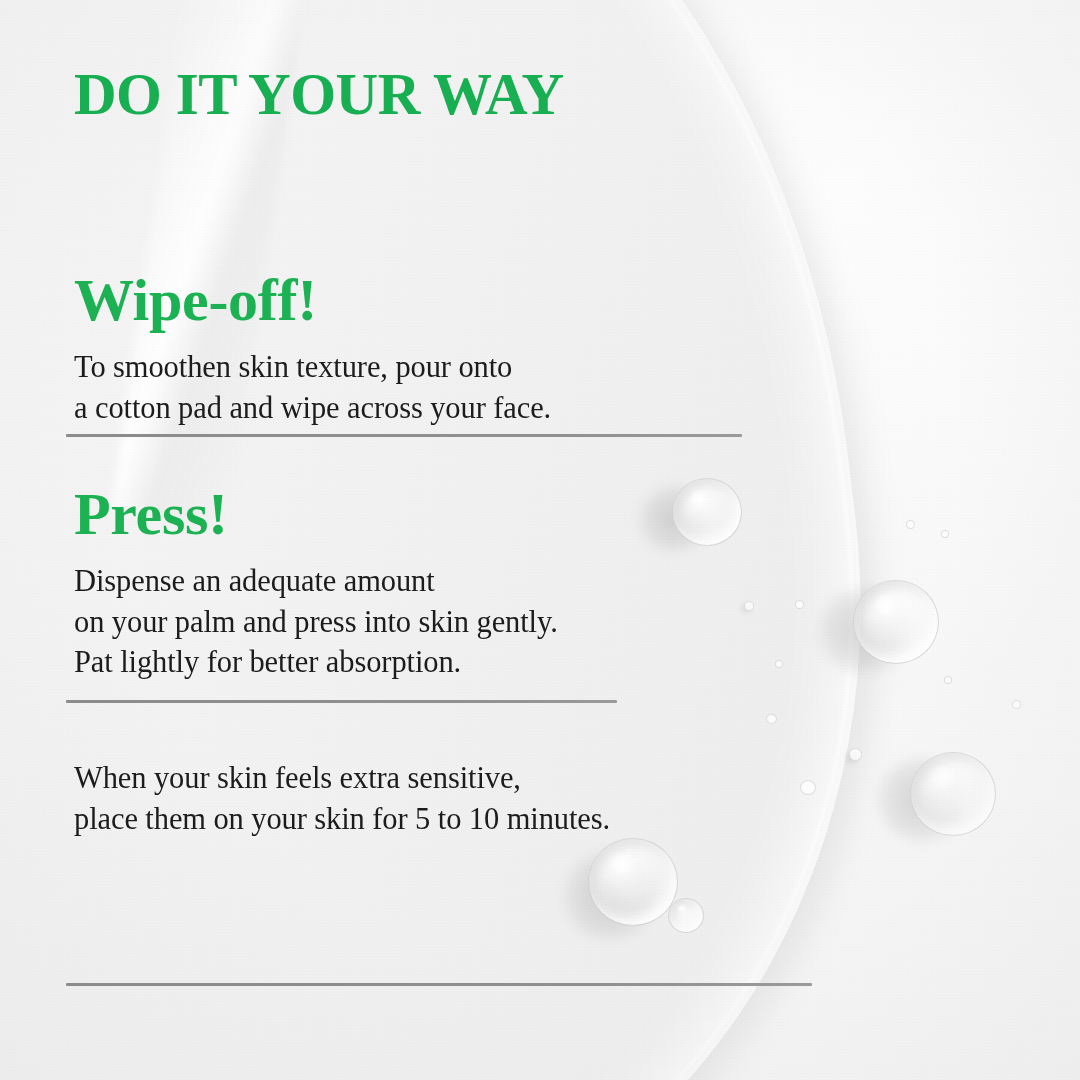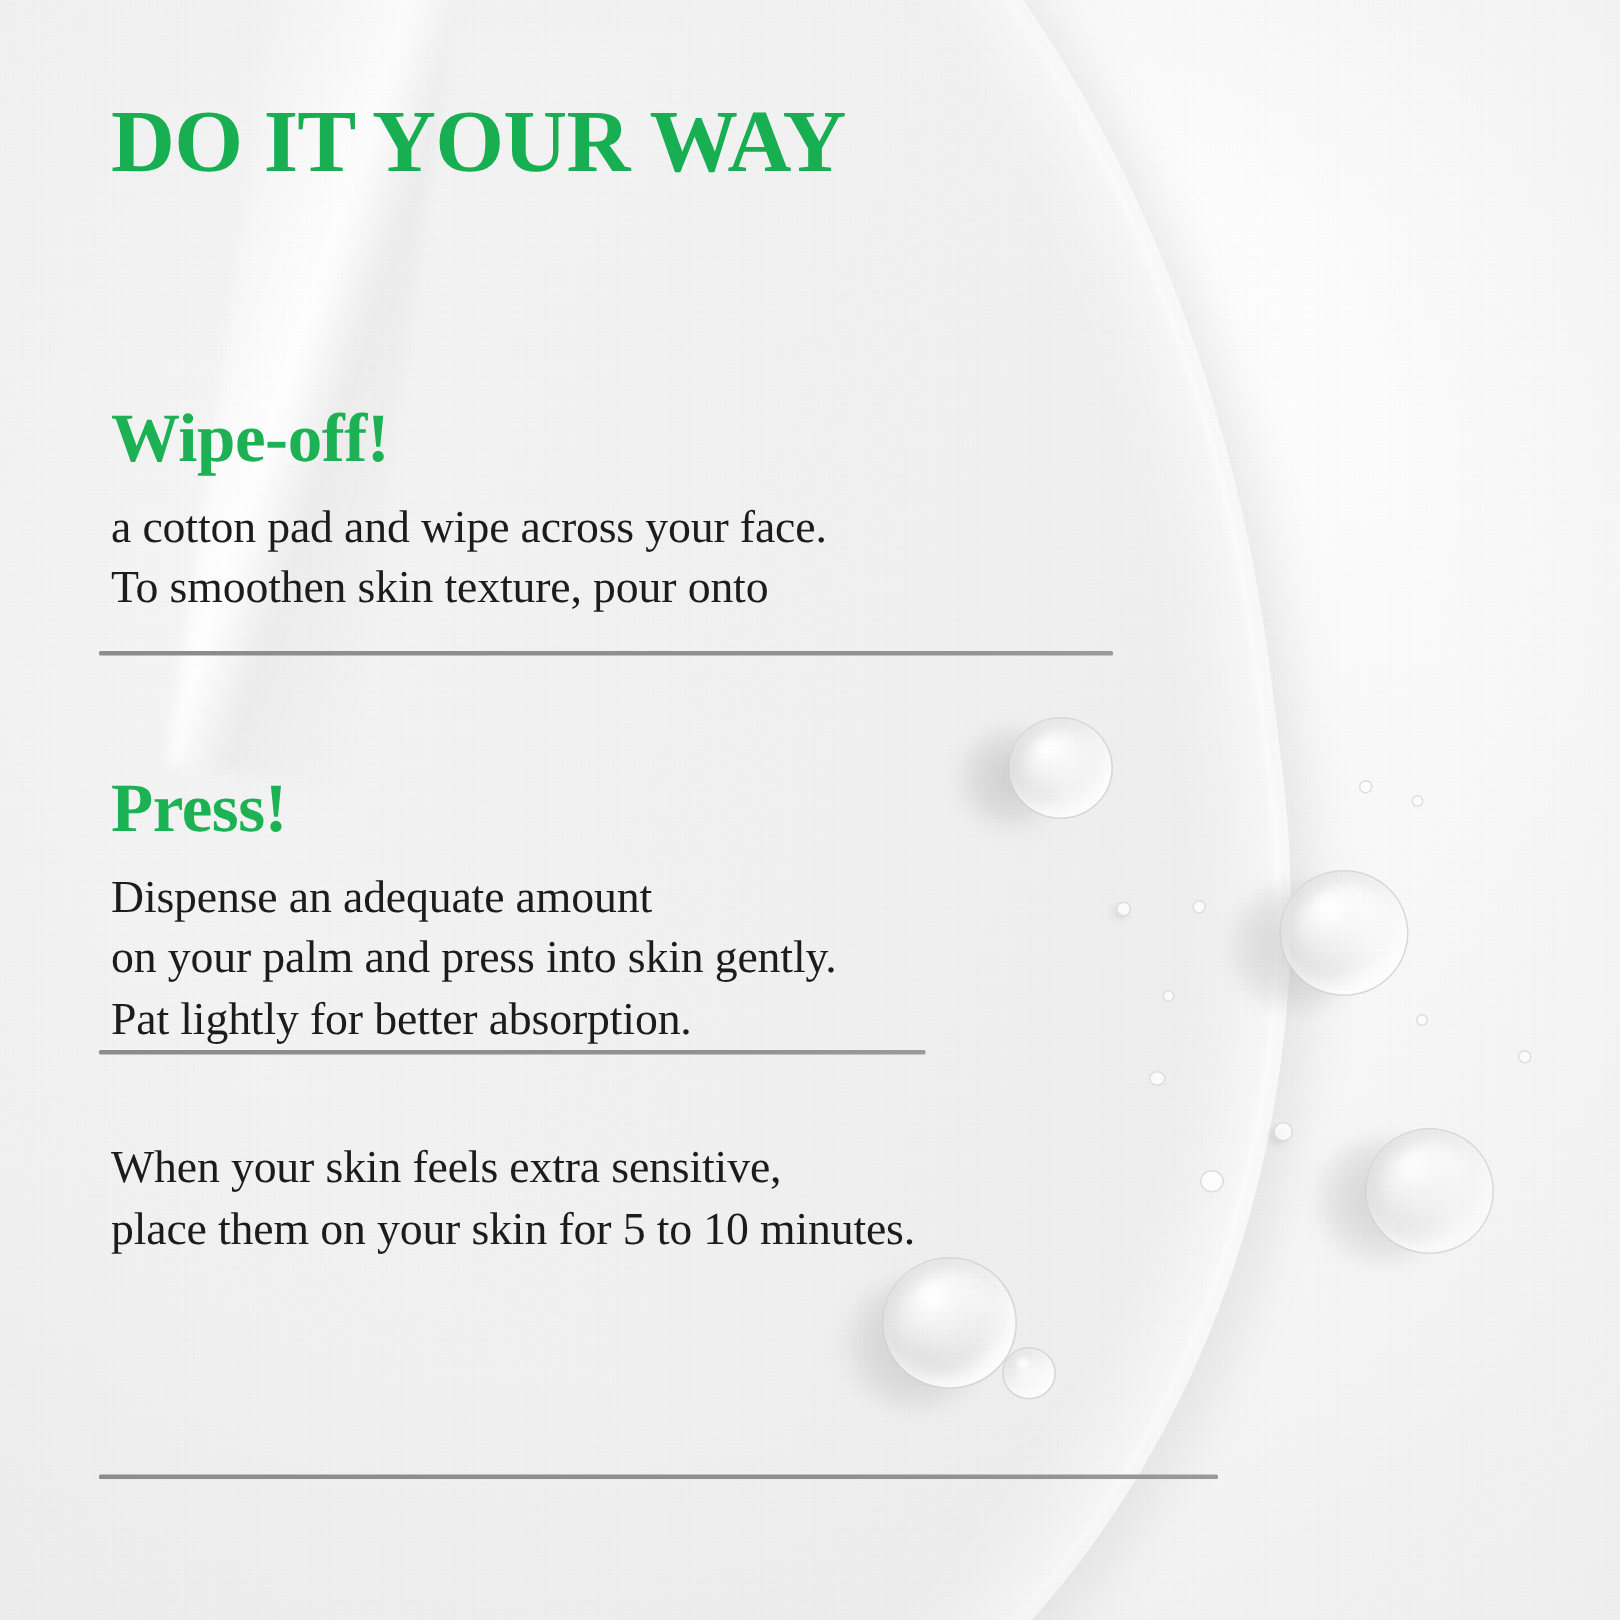--- a/index.html
+++ b/index.html
@@ -128,21 +128,21 @@
     top: 62px;
     font-size: 59px;
     font-weight: 700;
     letter-spacing: -0.5px;
     color: #18ae52;
     line-height: 1.1;
     white-space: nowrap;
   }
   .section { position: absolute; left: 74px; }
   .sec-head {
-    font-size: 46px;
+    font-size: 60px;
     font-weight: 700;
     color: #1cb253;
     line-height: 1.15;
     letter-spacing: -0.3px;
     margin: 0 0 12px 0;
     white-space: nowrap;
   }
   .sec-body {
     font-size: 30.5px;
     font-weight: 400;
@@ -156,21 +156,21 @@
     position: absolute;
     left: 66px;
     height: 3px;
     background: linear-gradient(90deg, #8c8c8c 0%, #909090 70%, #9a9a9a 100%);
     border-radius: 1px;
   }
 
   
   #sec-1 { top: 266px; }
   #div-1 { top: 434px; width: 676px; }
-  #sec-2 { top: 513px; }
+  #sec-2 { top: 480px; }
   #div-2 { top: 700px; width: 551px; }
   #sec-3 { top: 758px; }
   #div-3 { top: 983px; width: 746px; }
 </style>
 </head>
 <body>
 
 <div id="canvas">
 
   <div class="bg-base"></div>
@@ -207,22 +207,22 @@
   <div class="vignette"></div>
   <div class="grain"></div>
 
   <div class="content">
 
     <div class="title">DO IT YOUR WAY</div>
 
     <div class="section" id="sec-1">
       <div class="sec-head">Wipe-off!</div>
       <div class="sec-body">
+        <span class="ln">To smoothen skin texture, pour onto</span>
         <span class="ln">a cotton pad and wipe across your face.</span>
-        <span class="ln">To smoothen skin texture, pour onto</span>
       </div>
     </div>
     <div class="divider" id="div-1"></div>
 
     <div class="section" id="sec-2">
       <div class="sec-head">Press!</div>
       <div class="sec-body">
         <span class="ln">Dispense an adequate amount</span>
         <span class="ln">on your palm and press into skin gently.</span>
         <span class="ln">Pat lightly for better absorption.</span>

